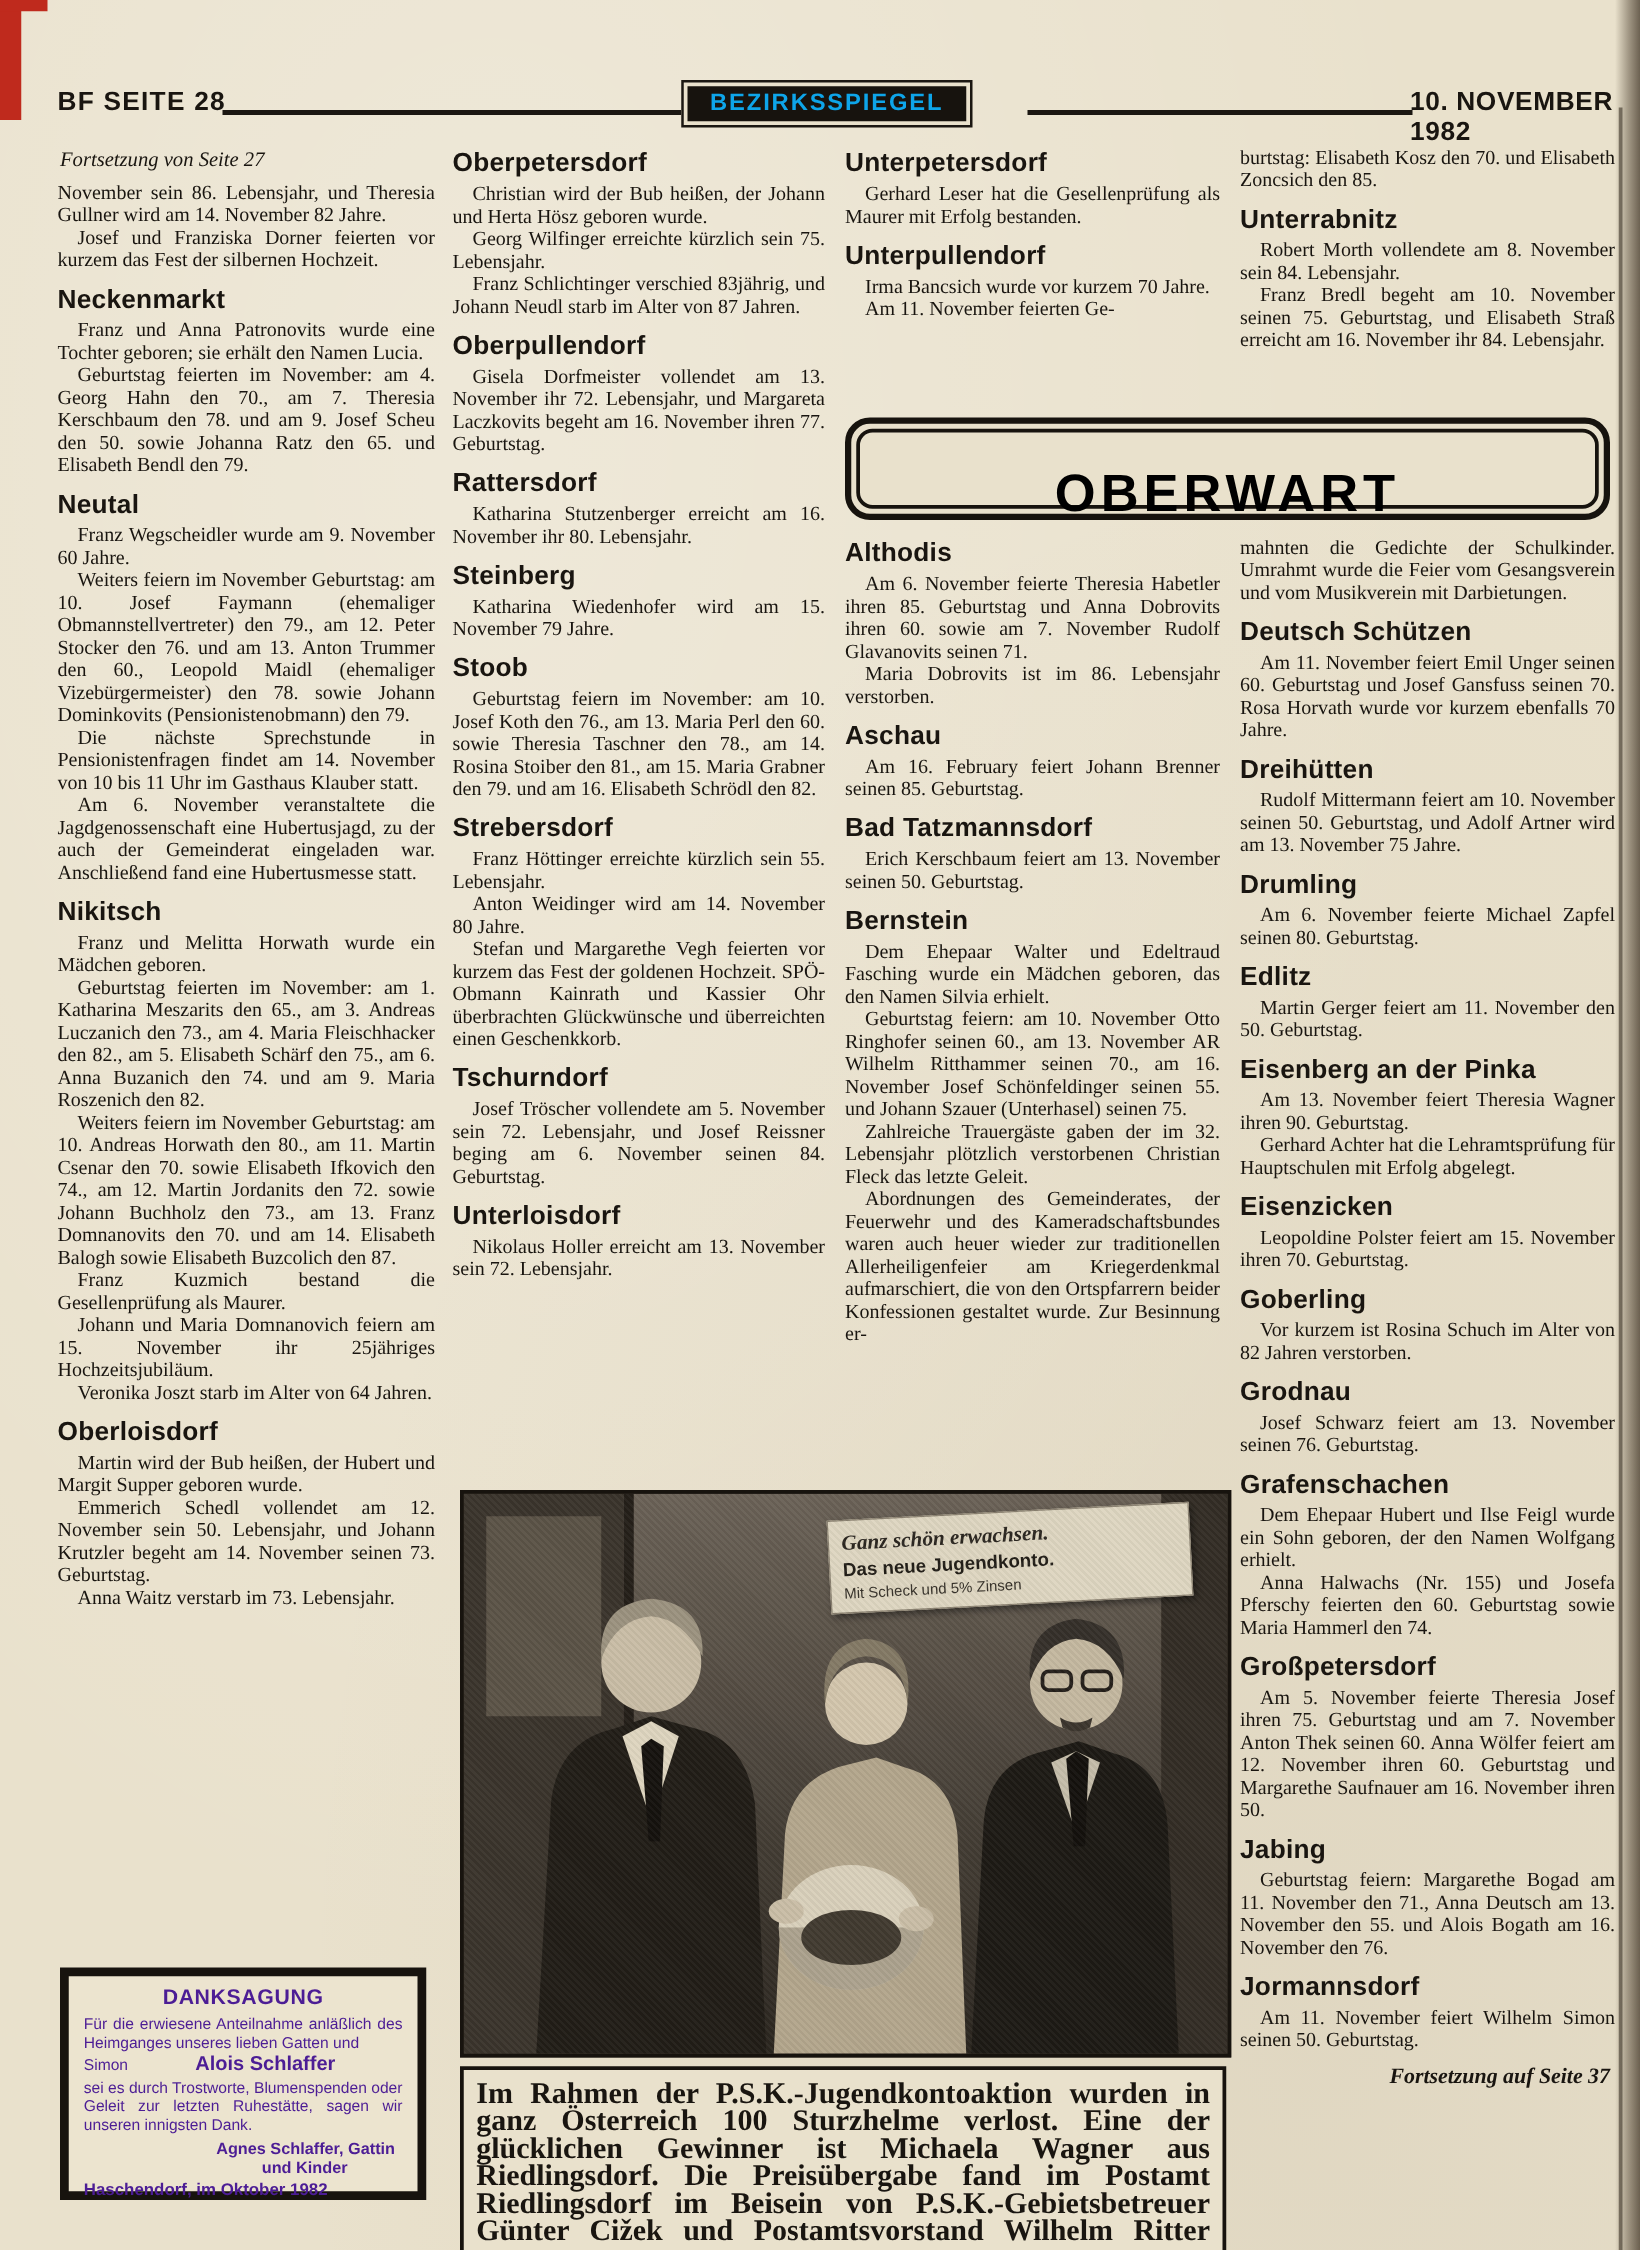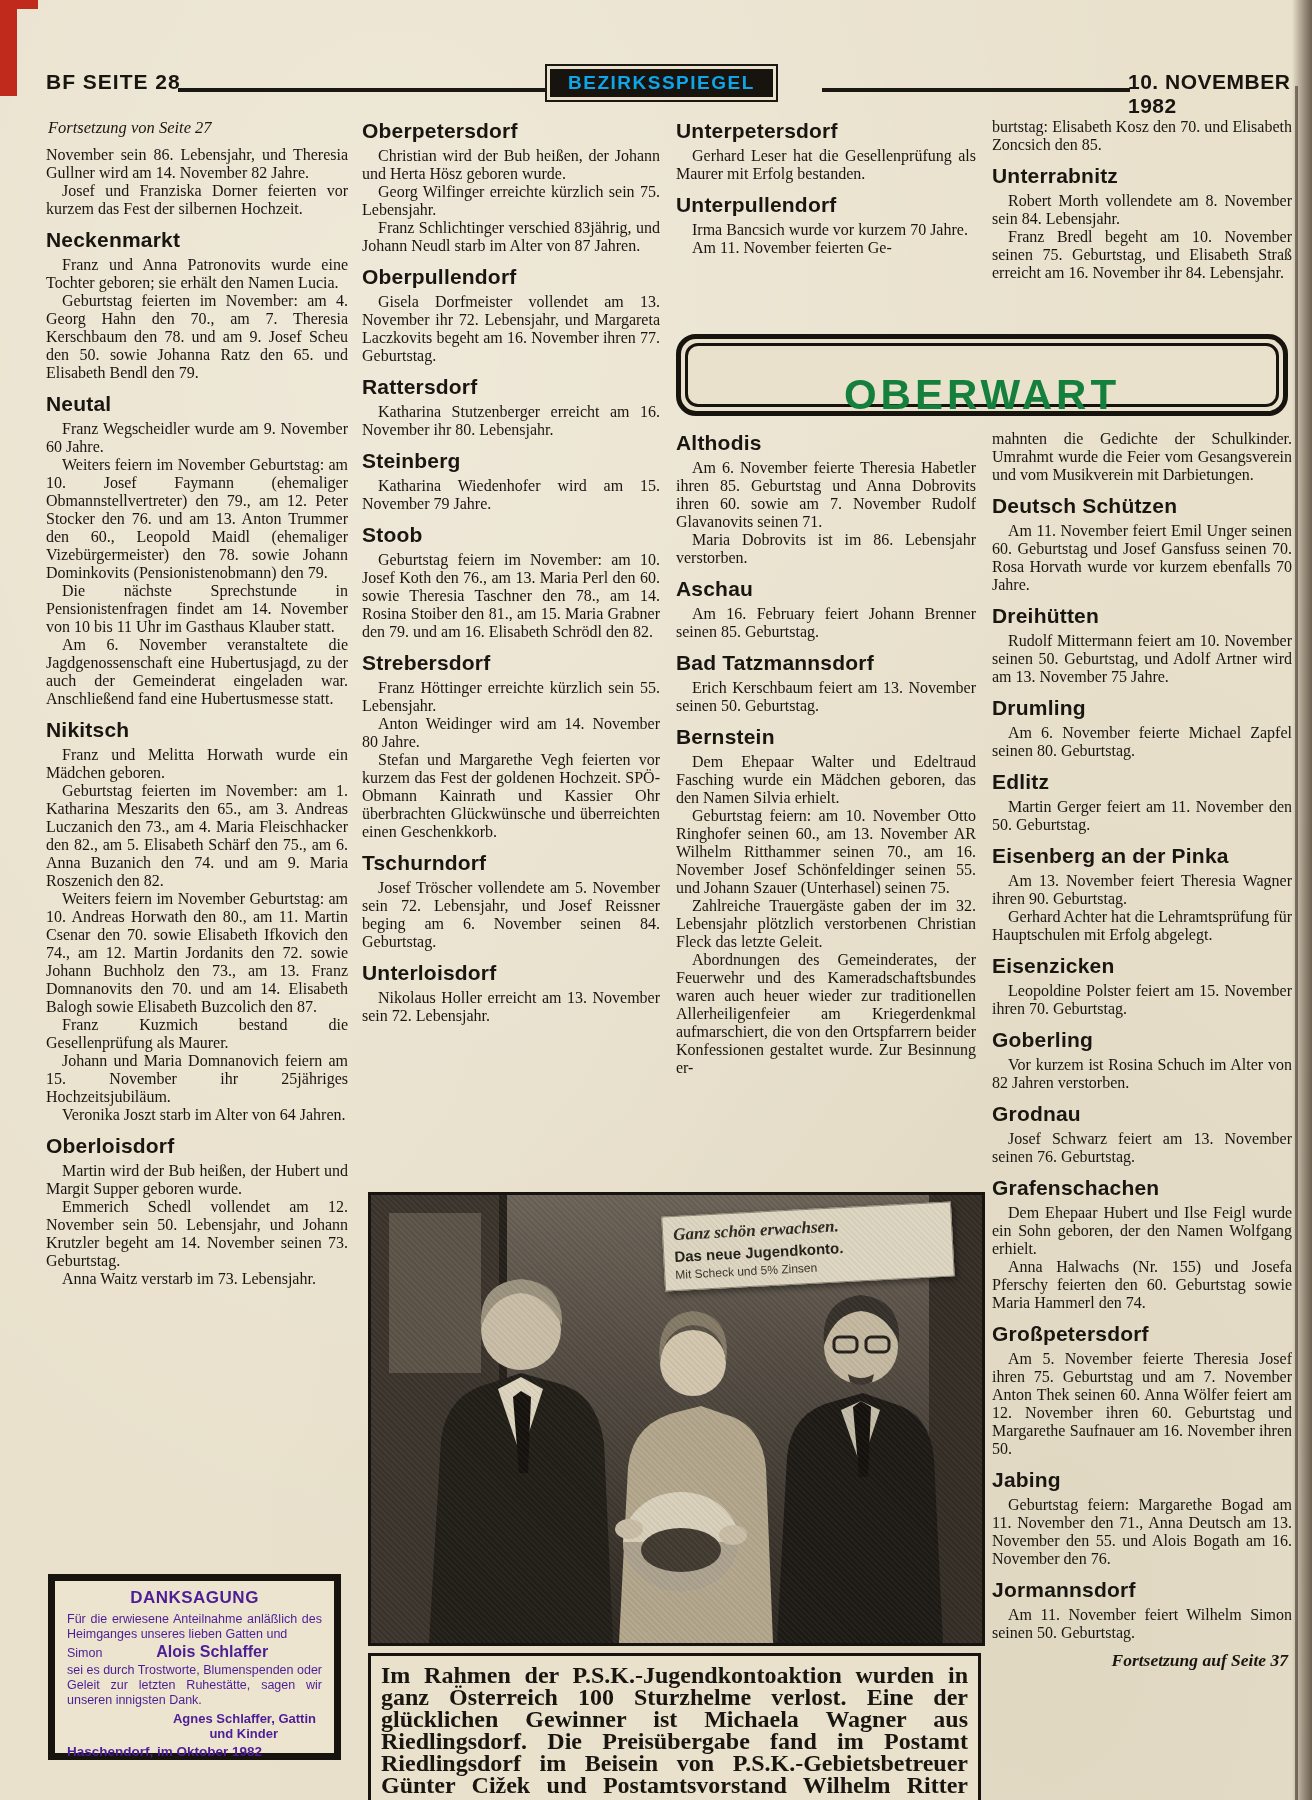--- a/index.html
+++ b/index.html
@@ -47,21 +47,21 @@
   .continuation-note{font-style:italic; font-size:16.5px; margin:0 0 8px 2px;}
   .continuation-footer{font-style:italic; font-weight:700; font-size:17.5px; text-align:right;
     margin-top:8px; padding-right:4px;}
 
   
   .oberwart{position:absolute; left:676px; top:334px; width:612px; height:82px;
     border:5px solid #17130e; border-radius:20px; background:#e9e1cc; box-sizing:border-box; padding:4px;}
   .oberwart-inner{width:100%; height:100%; border:3px solid #17130e; border-radius:13px;
     display:flex; align-items:center; justify-content:center; box-sizing:border-box;}
   .oberwart-inner span{font-family:"Liberation Sans",sans-serif; font-weight:700; font-size:42px;
-    letter-spacing:4px; color:#15803d;margin-top:39px;}
+    letter-spacing:4px; color:#000000;margin-top:39px;}
 
   
   .photo-unit{position:absolute; left:368px; top:1192px; width:617px;}
   .photo{position:relative; width:611px; height:448px; border:3px solid #17130e; background:#3c362d; overflow:hidden;}
   .photo svg{position:absolute; left:0; top:0; width:100%; height:100%;}
   .photo::after{content:""; position:absolute; inset:0;
     background:repeating-linear-gradient(45deg, rgba(255,255,255,.035) 0 2px, rgba(0,0,0,.04) 2px 4px);}
   .poster{position:absolute; left:292px; top:14px; width:268px; transform:rotate(-3deg);
     background:#ded6c1; border:1px solid #8a8170; padding:8px 10px; box-shadow:2px 3px 6px rgba(0,0,0,.45);}
   .poster-l1{font-family:"Liberation Serif",serif; font-style:italic; font-weight:700; font-size:17px; color:#2b2620;}

